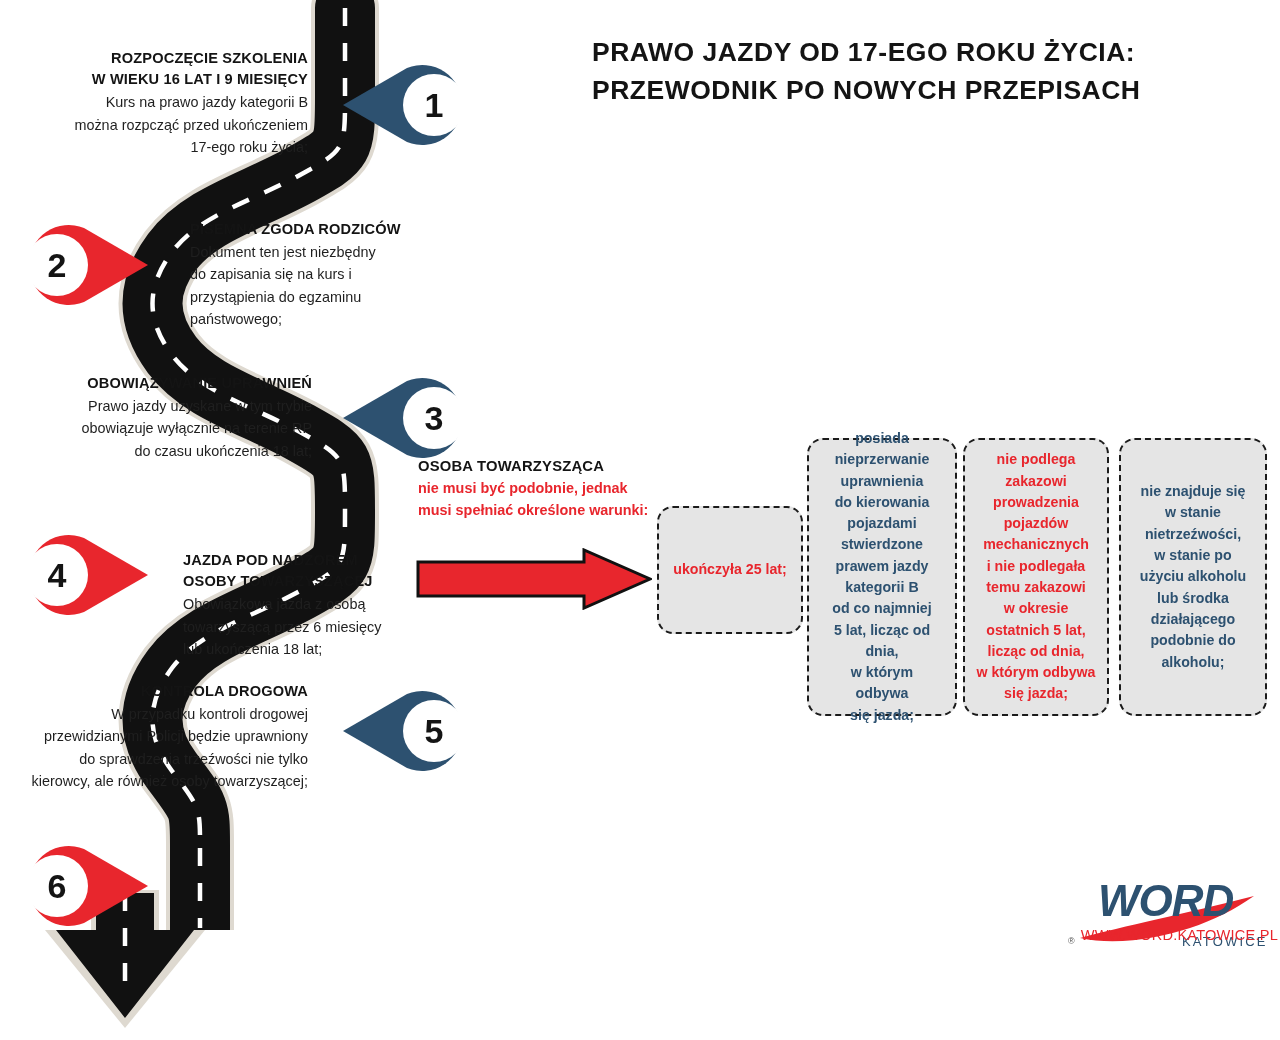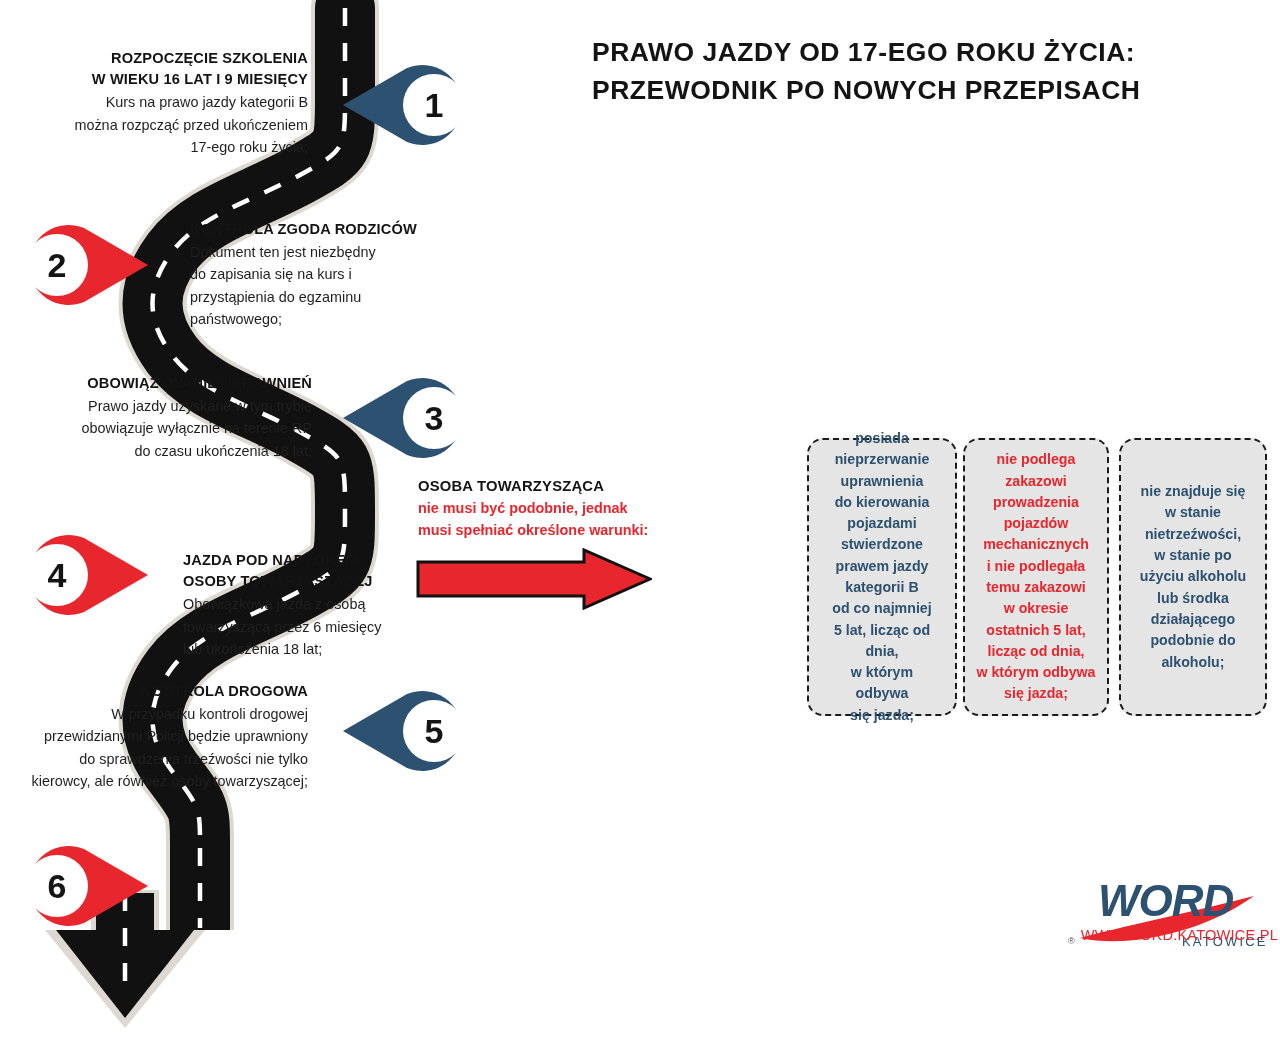--- a/index.html
+++ b/index.html
@@ -70,21 +70,21 @@
 
   #marker-1 { left:341px; top:62px; }
   #marker-2 { left:22px;  top:222px; }
   #marker-3 { left:341px; top:375px; }
   #marker-4 { left:22px;  top:532px; }
   #marker-5 { left:341px; top:688px; }
   #marker-6 { left:22px;  top:843px; }
 
   
   #companion-head {
-    position:absolute; left:418px; top:476px; width:250px;
+    position:absolute; left:418px; top:456px; width:250px;
   }
   #companion-head .ch-title {
     font-size:14.8px; font-weight:bold; color:#141414;
     letter-spacing:0.2px; line-height:1.45;
   }
   #companion-head .ch-sub {
     font-size:14.4px; font-weight:bold; color:#e8262d;
     line-height:1.5; margin-top:1px;
   }
 
@@ -168,21 +168,21 @@
 
   <div class="step align-right" id="step-1">
     <div class="st-title" style="white-space:pre-line">ROZPOCZĘCIE SZKOLENIA
 W WIEKU 16 LAT I 9 MIESIĘCY</div>
     <div class="st-body" style="white-space:pre-line">Kurs na prawo  jazdy kategorii B
 można rozpcząć przed ukończeniem
 17-ego roku życia;</div>
   </div>
 
   <div class="step align-left" id="step-2">
-    <div class="st-title" style="white-space:pre-line">KONTROLA ZGODA RODZICÓW</div>
+    <div class="st-title" style="white-space:pre-line">PISEMNA ZGODA RODZICÓW</div>
     <div class="st-body" style="white-space:pre-line">Dokument ten jest niezbędny
 do zapisania się na kurs i
 przystąpienia do egzaminu
 państwowego;</div>
   </div>
 
   <div class="step align-right" id="step-3">
     <div class="st-title" style="white-space:pre-line">OBOWIĄZYWANIE UPRAWNIEŃ</div>
     <div class="st-body" style="white-space:pre-line">Prawo jazdy uzyskane w tym trybie
 obowiązuje wyłącznie na terenie  RP
@@ -257,20 +257,23 @@
   <div id="companion-head">
     <div class="ch-title">OSOBA TOWARZYSZĄCA</div>
     <div class="ch-sub" style="white-space:pre-line">nie musi być podobnie, jednak
 musi spełniać określone warunki:</div>
   </div>
 
   <svg id="red-arrow" width="236" height="62" viewBox="0 0 236 62">
     <polygon points="2,14 168,14 168,2 234,31 168,60 168,48 2,48" fill="#e8262d" stroke="#111111" stroke-width="3" stroke-linejoin="miter"></polygon>
   </svg>
 
+  <div class="cond-box" id="cond-1">
+    <div class="ctext" style="color: rgb(232, 38, 45);">ukończyła 25 lat;</div>
+  </div>
   <div class="cond-box" id="cond-2">
     <div class="ctext" style="color: rgb(45, 81, 112);">posiada
 nieprzerwanie
 uprawnienia
 do kierowania
 pojazdami
 stwierdzone
 prawem jazdy
 kategorii B
 od co najmniej

